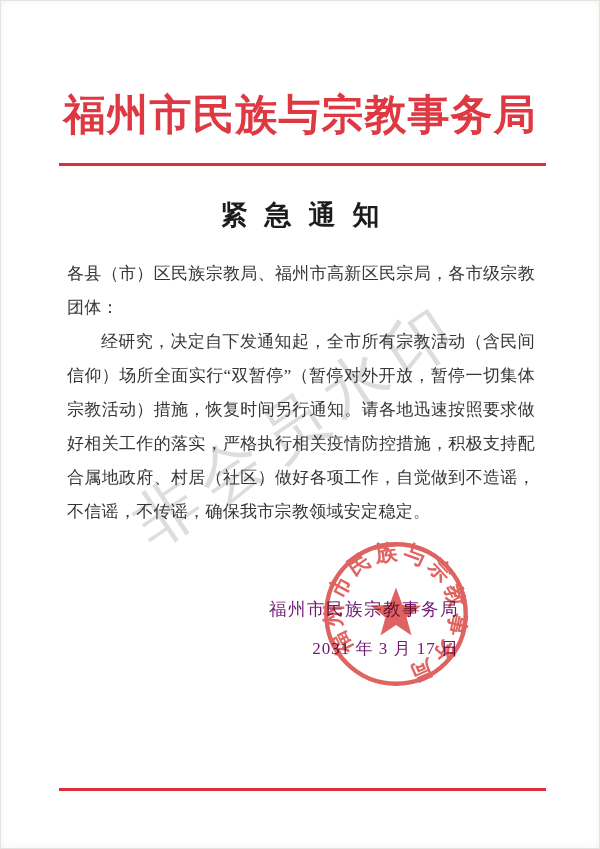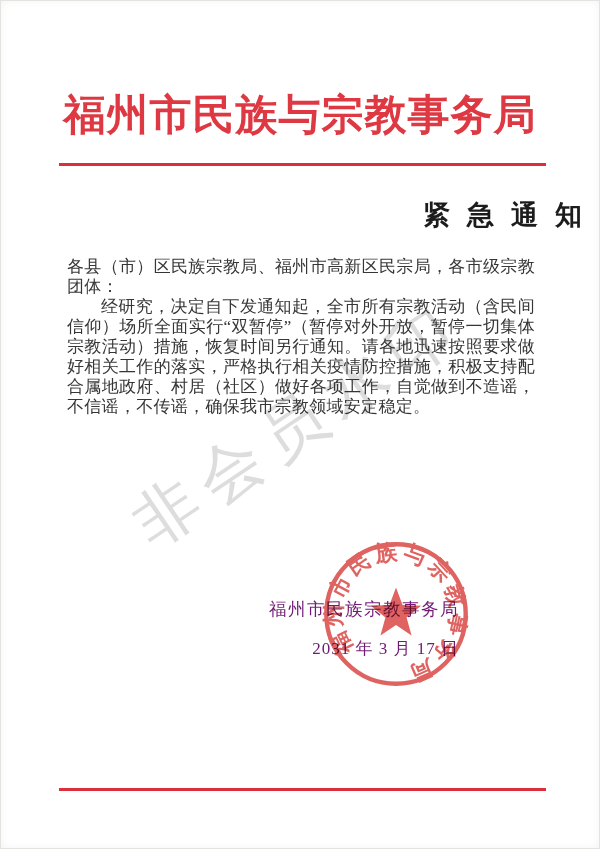--- a/index.html
+++ b/index.html
@@ -47,35 +47,35 @@
     left:58px; width:487px; height:3px;
     background:#dd2f3b;
     z-index:2;
   }
   .red-rule.top{ top:162px; }
   .red-rule.bottom{ top:787px; }
 
   .doc-title{
     position:absolute;
     left:0; top:196px; width:100%;
-    text-align:right;
+    text-align:center;
     font-size:27px;
     font-weight:bold;
     letter-spacing:17px;
     padding-left:17px;
     box-sizing:border-box;
     color:#1c1c1c;
     z-index:2;
   }
 
   .body-block{
     position:absolute;
     left:66px; top:256px; width:468px;
     font-size:17px;
-    line-height:20px;
+    line-height:34px;
     letter-spacing:0.3px;
     color:#363636;
     text-align:justify;
     z-index:2;
   }
   .body-block p{ margin:0; }
   .para-main{ text-indent:2em; }
   .para-closing{ text-indent:2em; margin-top:6px; }
 
   .signature-block{

